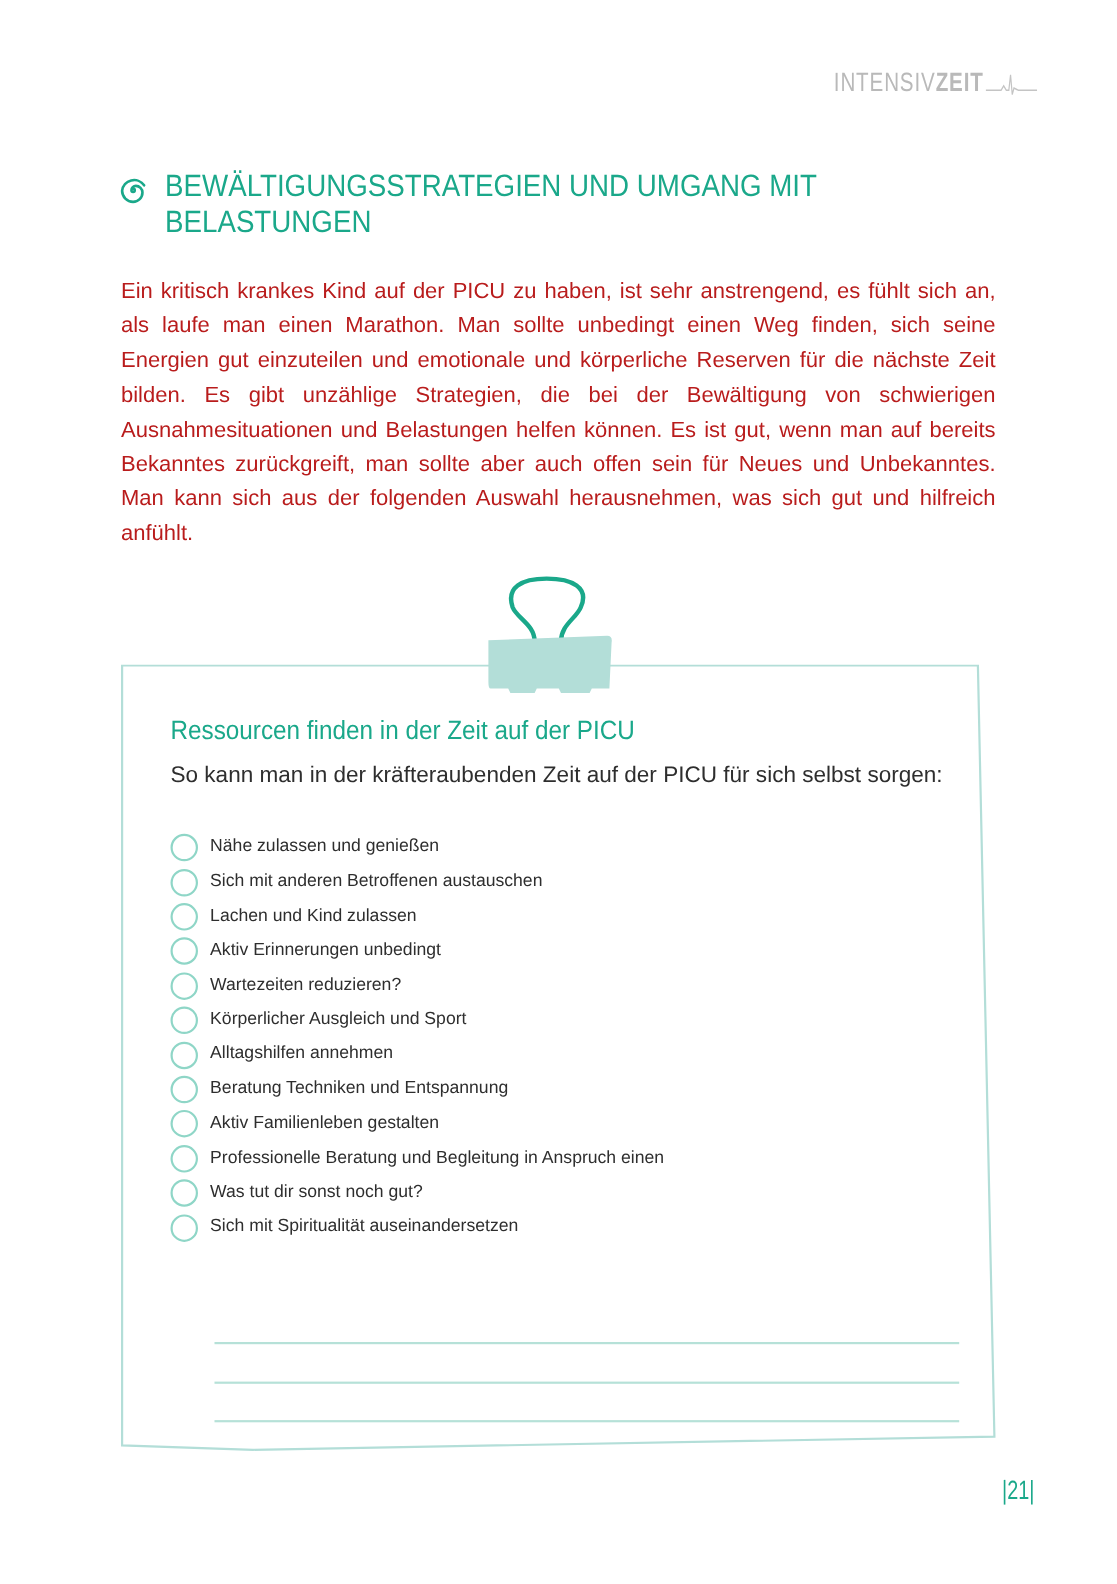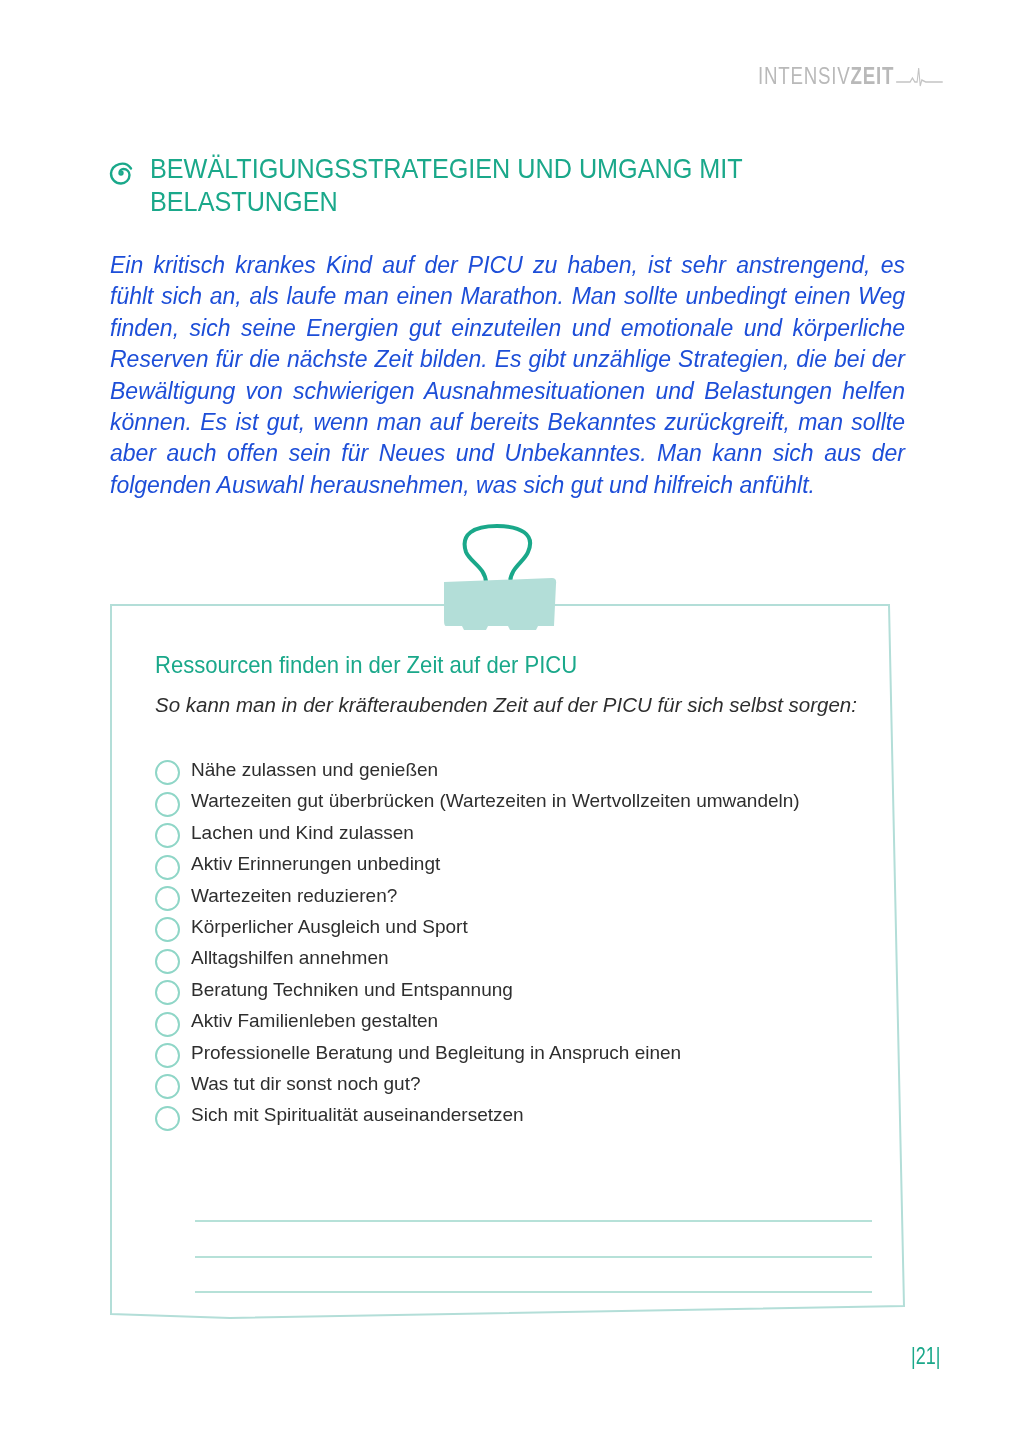--- a/index.html
+++ b/index.html
@@ -6,30 +6,30 @@
     body { width: 1015px; height: 1440px; position: relative; overflow: hidden;
            font-family: "Liberation Sans", "DejaVu Sans", sans-serif; color: #2b2b2b; }
     .brand { position: absolute; left: 758px; top: 62px; font-size: 24px; letter-spacing: 1px;
              color: #b9b9b9; font-family: "Liberation Sans", sans-serif; display: flex; align-items: center; transform: scaleX(0.78); transform-origin: left center; }
     .brand .bold { font-weight: bold; }
     .brand svg { margin-left: 2px; }
     .section-title { position: absolute; left: 150px; top: 152px; width: 700px;
                      color: #1aa88a; font-size: 28px; line-height: 33px; font-weight: normal;
                      letter-spacing: 0px; transform: scaleX(0.9); transform-origin: left top; }
     .spiral { position: absolute; left: 108px; top: 160px; }
-    .intro { position: absolute; left: 110px; top: 250px; width: 795px; font-size: 23px; line-height: 31.4px;
-             text-align: justify; color: #1d4ed8; font-style: italic; }
+    .intro { position: absolute; left: 110px; top: 250px; width: 795px; font-size: 20px; line-height: 31.4px;
+             text-align: justify; color: #b91c1c; }
     .clip { position: absolute; left: 440px; top: 520px; }
     .box { position: absolute; left: 110px; top: 604px; width: 780px; height: 716px; }
     .box svg { position: absolute; left: 0; top: 0; }
     .box-title { position: absolute; left: 155px; top: 651px; color: #1aa88a; font-size: 24px;
                  transform: scaleX(0.92); transform-origin: left top; }
-    .box-intro { position: absolute; left: 155px; top: 690px; width: 720px; font-size: 20.5px; line-height: 30px; color: #2e2e2e; font-style: italic; }
+    .box-intro { position: absolute; left: 155px; top: 690px; width: 720px; font-size: 20.5px; line-height: 30px; color: #2e2e2e; }
     .checklist { position: absolute; left: 155px; top: 754px; width: 720px; margin: 0; padding: 0; list-style: none; }
-    .check-item { display: flex; align-items: flex-end; font-size: 19px; line-height: 31.4px; color: #2e2e2e; }
+    .check-item { display: flex; align-items: center; font-size: 16px; line-height: 31.4px; color: #2e2e2e; }
     .check-item .circle { flex: 0 0 auto; width: 25px; height: 25px; border: 2px solid #8fd6c7; border-radius: 50%;
                           margin-right: 11px; margin-top: 2px; box-sizing: border-box; cursor: pointer; }
     .check-item .label { flex: 1; text-align: justify; }
     .write-line { position: absolute; left: 195px; width: 677px; height: 2px; background: #b6e1d8; }
     .page-number { position: absolute; left: 911px; top: 1342px; color: #1aa88a; font-size: 24px;
                    transform: scaleX(0.75); transform-origin: left top; }
   </style>
 </head>
 <body>
 
@@ -62,21 +62,21 @@
 <div class="box-title">Ressourcen finden in der Zeit auf der PICU</div>
 <div class="box-intro">So kann man in der kräfteraubenden Zeit auf der PICU für sich selbst sorgen:</div>
 
 <ul class="checklist">
   <li class="check-item">
       <span class="circle"></span>
       <span class="label">Nähe zulassen und genießen</span>
     </li>
   <li class="check-item">
       <span class="circle"></span>
-      <span class="label">Wartezeiten gut überbrücken (Wartezeiten in Wertvollzeiten um­wandeln)</span>
+      <span class="label">Sich mit anderen Betroffenen austauschen</span>
     </li>
   <li class="check-item">
       <span class="circle"></span>
       <span class="label">Lachen und Kind zulassen</span>
     </li>
   <li class="check-item">
       <span class="circle"></span>
       <span class="label">Aktiv Erinnerungen unbedingt</span>
     </li>
   <li class="check-item">

